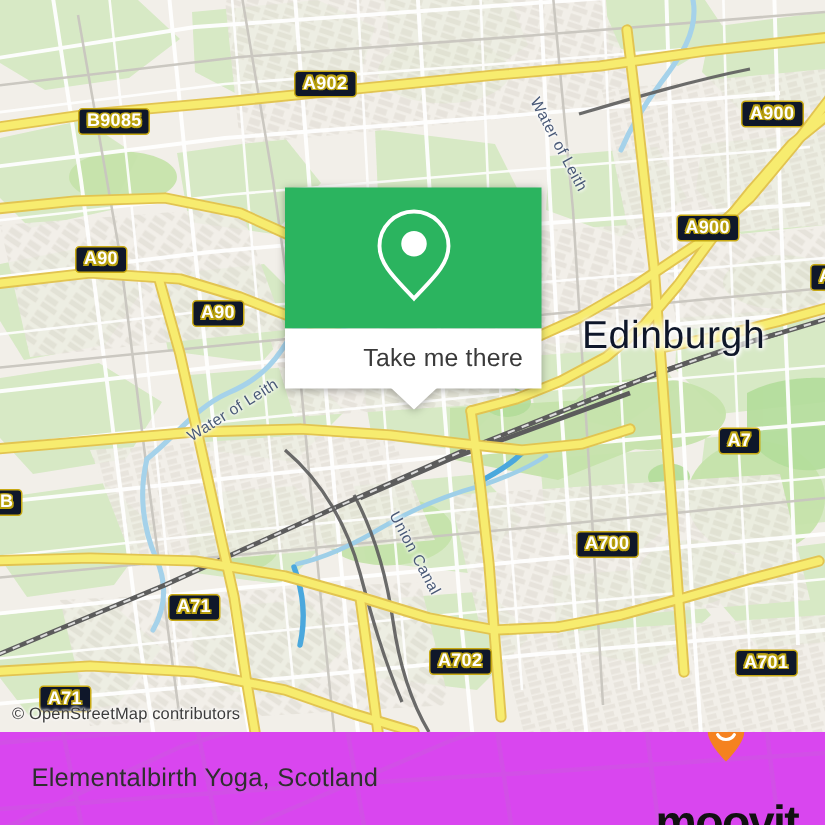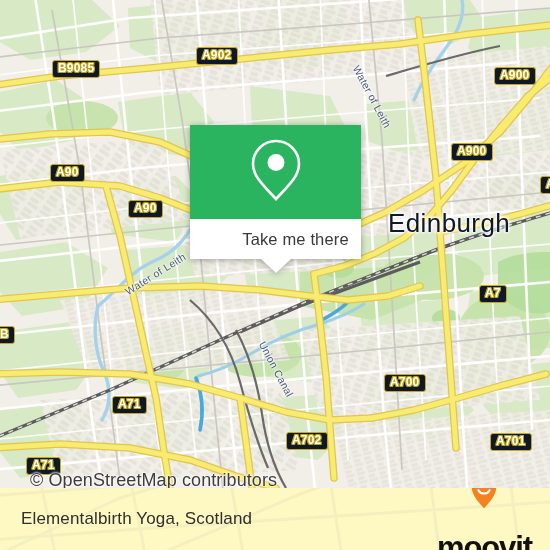--- a/index.html
+++ b/index.html
@@ -13,26 +13,25 @@
   
   .map{
     position:absolute;left:0;top:0;width:550px;height:488px;
     background:#f2efe9;overflow:hidden;
   }
   .map svg{display:block;width:550px;height:488px;}
 
   
   .attrib{
     position:absolute;left:8px;top:470px;
-    font-size:18px;color:#3c3c3c;
+    font-size:11px;color:#3c3c3c;
     letter-spacing:.1px;
     z-index:40;
     text-shadow:0 0 2px #fff,0 0 2px #fff,0 0 3px #fff;
     white-space:nowrap;
-    margin-left:22px;
   }
 
   
   .shield{
     position:absolute;
     background:#0f172a;
     border:1.6px solid #c8a913;
     border-radius:3px;
     color:#fff;
     font-size:12px;
@@ -83,21 +82,21 @@
     transform:translateX(-50%);
     width:0;height:0;
     border-left:16px solid transparent;
     border-right:16px solid transparent;
     border-top:15px solid #ffffff;
   }
 
   
   .footer{
     position:absolute;left:0;top:488px;width:550px;height:62px;
-    background:#fef9c3;overflow:hidden;
+    background:#d946ef;overflow:hidden;
   }
   .footer-bg{position:absolute;left:0;top:0;width:550px;height:62px;opacity:.10;}
   .footer-title{
     position:absolute;left:21px;top:50%;transform:translateY(-50%);
     font-size:17px;color:#2f2f2f;letter-spacing:.15px;white-space:nowrap;
   }
   .brand{
     position:absolute;right:18px;top:50%;transform:translateY(-50%);
     display:flex;align-items:center;gap:19px;flex-direction:column;
   }
@@ -300,29 +299,29 @@
     <div id="place-labels">
         <div class="placelabel" style="left: 388px; top: 208px;">Edinburgh</div>
       </div>
     <div id="water-labels">
         <div class="waterlabel" style="left: 356px; top: 60px; transform: rotate(62deg); transform-origin: left center;">Water of Leith</div>
         <div class="waterlabel" style="left: 126px; top: 286px; transform: rotate(-32deg); transform-origin: left center;">Water of Leith</div>
         <div class="waterlabel" style="left: 262px; top: 336px; transform: rotate(62deg); transform-origin: left center;">Union Canal</div>
       </div>
     <div id="shields">
         <div class="shield" style="left: 196px; top: 47px;">A902</div>
-        <div class="shield" style="left: 52px; top: 60px;">B9085</div>
+        <div class="shield" style="left: 52px; top: 72px;">B9085</div>
         <div class="shield" style="left: 494px; top: 67px;">A900</div>
         <div class="shield" style="left: 451px; top: 143px;">A900</div>
         <div class="shield" style="left: 50px; top: 164px;">A90</div>
         <div class="shield" style="left: 128px; top: 200px;">A90</div>
         <div class="shield" style="left: 540px; top: 176px;">A</div>
         <div class="shield" style="left: -6px; top: 326px;">B</div>
         <div class="shield" style="left: 437px; top: 285px; margin-left: 42px;">A7</div>
-        <div class="shield" style="left: 384px; top: 374px;">A700</div>
+        <div class="shield" style="left: 384px; top: 354px;">A700</div>
         <div class="shield" style="left: 112px; top: 396px;">A71</div>
         <div class="shield" style="left: 26px; top: 457px;">A71</div>
         <div class="shield" style="left: 286px; top: 432px;">A702</div>
         <div class="shield" style="left: 490px; top: 433px;">A701</div>
       </div>
 
     <div class="attrib">© OpenStreetMap contributors</div>
   </div>
 
   <div class="card">

